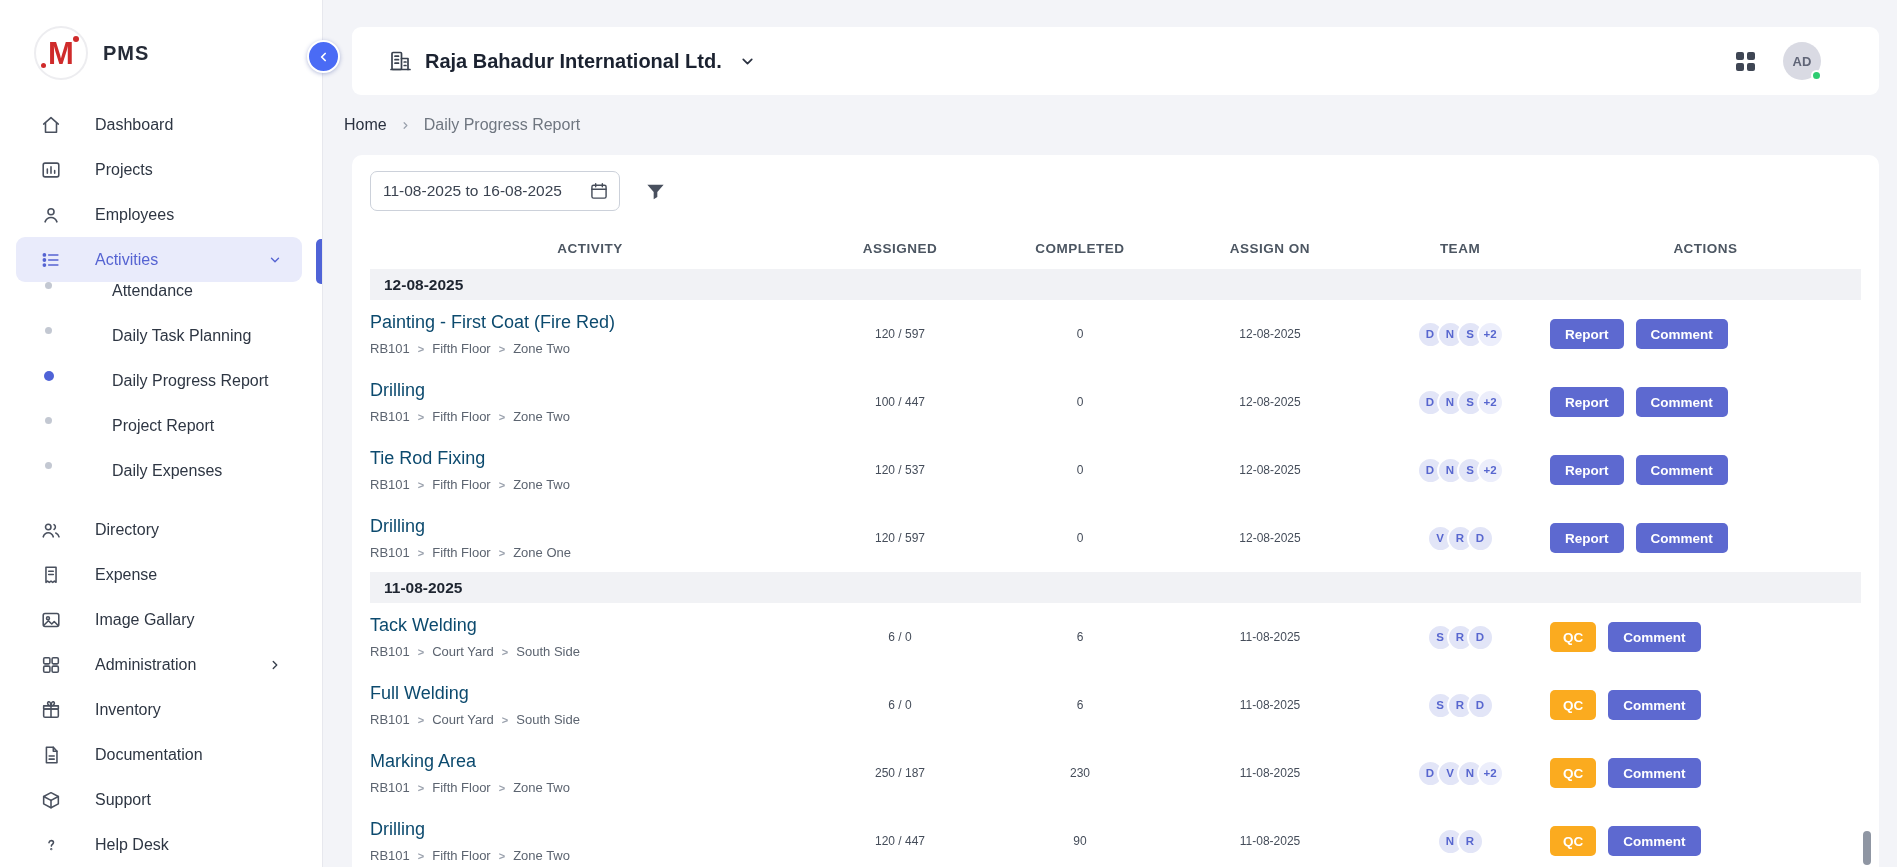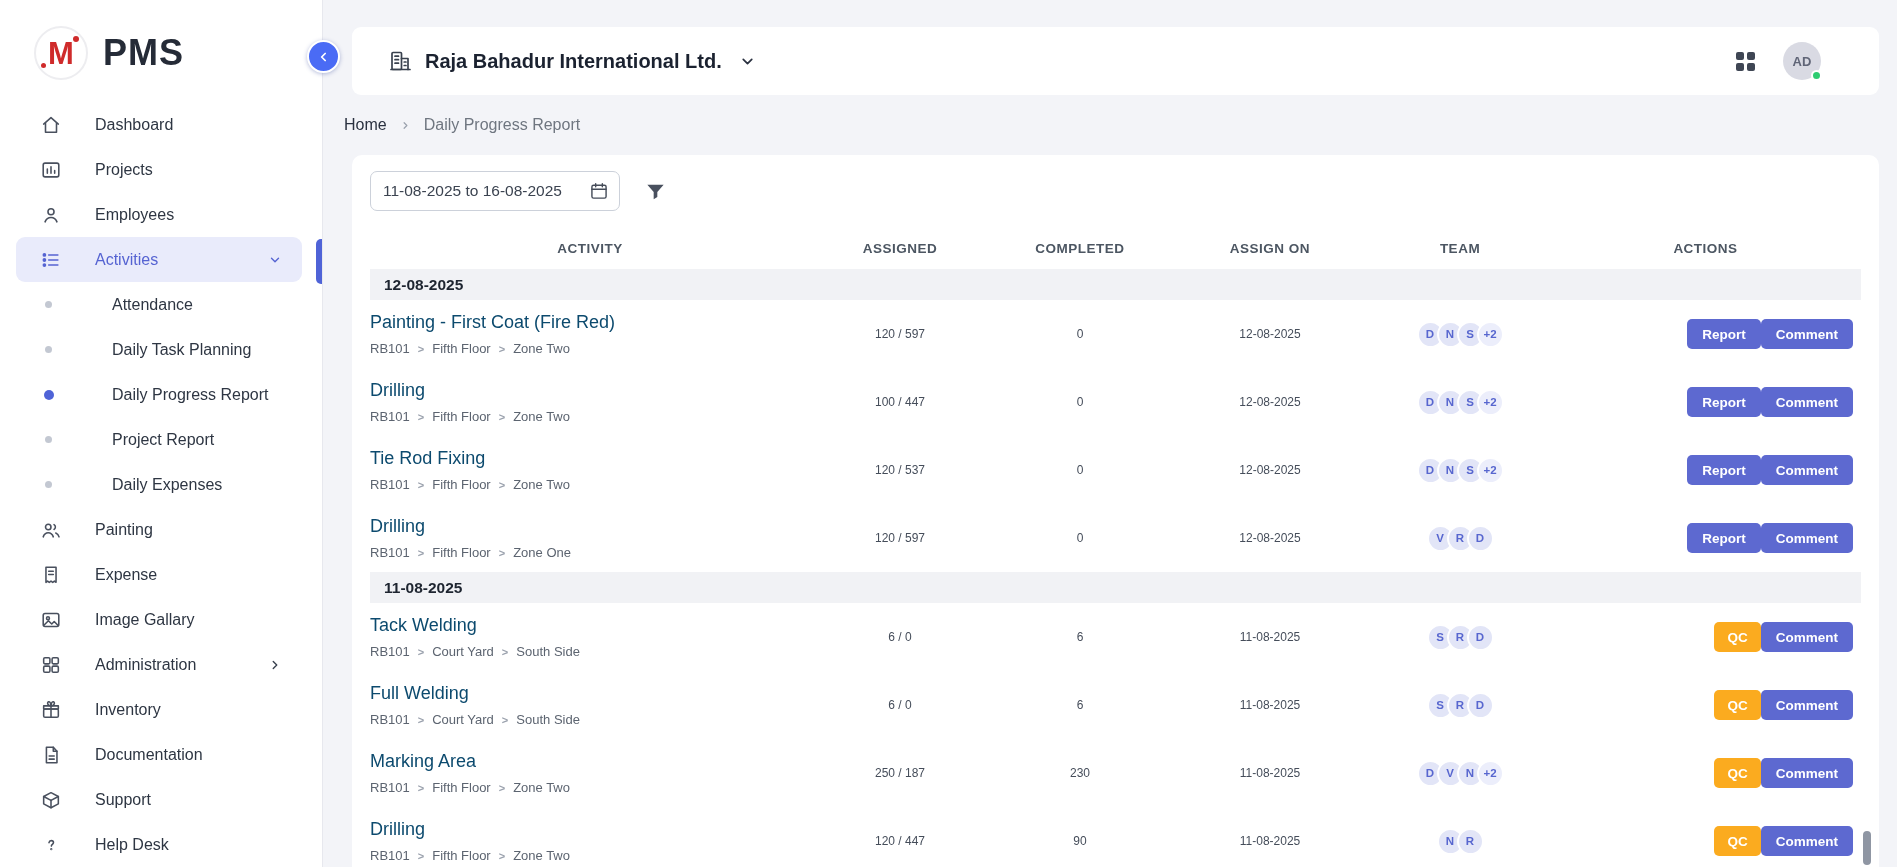--- a/index.html
+++ b/index.html
@@ -7,30 +7,30 @@
   body { font-family:"Liberation Sans", sans-serif; background:#f3f4f8; }
   .app { position:relative; width:1897px; height:867px; overflow:hidden; background:#f3f4f8; }
 
   
   .sidebar { position:absolute; left:0; top:0; bottom:0; width:323px; background:#fff; border-right:1px solid #e7e8ee; z-index:2; }
   .logo-row { display:flex; align-items:center; gap:15px; padding:26px 0 0 34px; }
   .logo-badge { position:relative; width:54px; height:54px; border:2px solid #ededf0; border-radius:50%; display:flex; align-items:center; justify-content:center; }
   .logo-m { font-size:31px; font-weight:800; color:#cf2b2b; line-height:1; }
   .logo-dot { position:absolute; top:8px; right:7px; width:6px; height:6px; border-radius:50%; background:#cf2b2b; }
   .logo-dot2 { position:absolute; bottom:10px; left:5px; width:5px; height:5px; border-radius:50%; background:#cf2b2b; }
-  .brand { font-size:36px; font-weight:800; color:#252b37; letter-spacing:1px; }
+  .brand { font-size:20px; font-weight:800; color:#252b37; letter-spacing:1px; }
   .nav { margin-top:22px; }
   .nav-item { height:45px; display:flex; align-items:center; margin:0 20px 0 16px; padding:0 20px 0 24px; border-radius:9px; cursor:pointer;gap:19px; }
   .nav-item .nicon { width:22px; height:22px; color:#49505e; display:flex; align-items:center; justify-content:center; flex:none; }
   .nav-item .nlabel { margin-left:14px; font-size:16px; color:#2e3643; white-space:nowrap; }
   .nav-item.active { background:#e9ebfb; }
   .nav-item.active .nicon, .nav-item.active .nlabel { color:#5563d2; }
   .nav-item .chev { margin-left:auto; color:#5563d2; display:flex; }
   .nav-item .chev.gray { color:#39414e; }
-  .subitem { height:45px; display:flex; align-items:center; padding-left:45px; cursor:pointer; }
+  .subitem { height:45px; display:flex; padding-left:45px; cursor:pointer; }
   .subitem .bullet { width:7px; height:7px; border-radius:50%; background:#c3c8d2; flex:none; }
   .subitem.active .bullet { width:10px; height:10px; margin:-1.5px; background:#4f63d7; }
   .subitem .slabel { margin-left:60px; font-size:16px; color:#2e3643; white-space:nowrap; }
   .active-indicator { position:absolute; right:0; top:239px; width:6px; height:45px; background:#4f63d7; border-radius:5px 0 0 5px; }
   .collapse-btn { position:absolute; left:307px; top:40px; width:33px; height:33px; border-radius:50%; background:#4a6bf5; border:2px solid #fff; color:#fff; z-index:6; display:flex; align-items:center; justify-content:center; cursor:pointer; box-shadow:0 1px 4px rgba(40,60,150,.35); }
 
   
   .main { position:absolute; left:324px; right:0; top:0; bottom:0; }
   .topbar { position:absolute; left:28px; top:27px; width:1527px; height:68px; background:#fff; border-radius:9px; display:flex; align-items:center; padding:0 58px 0 36px; }
   .company-sel { display:flex; align-items:center; gap:13px; cursor:pointer; }
@@ -62,21 +62,21 @@
   .trow { display:grid; grid-template-columns:440px 180px 180px 200px 180px 1fr; align-items:center; height:68px; }
   .cell.num { text-align:center; font-size:12px; color:#454d5a; }
   .activity-cell { padding-right:10px; align-self:center; }
   .a-name { font-size:18px; color:#0c4a6e; margin-bottom:8px; }
   .a-path { font-size:13px; color:#5c6470; display:flex; align-items:center; gap:8px; }
   .a-path .sep { color:#9aa1ad; font-size:11px; font-weight:700; }
   .team-cell { display:flex; justify-content:center; }
   .tavatar { width:27px; height:27px; border-radius:50%; background:#e2e5f7; color:#5766cf; font-size:11.5px; font-weight:700; display:flex; align-items:center; justify-content:center; border:2px solid #fff; margin-left:-7px; cursor:pointer; }
   .tavatar:first-child { margin-left:0; }
   .tavatar.more { background:#eceefb; }
-  .actions-cell { display:flex; justify-content:flex-end; gap:0; padding-right:8px; }
+  .actions-cell { display:flex; justify-content:flex-start; gap:12px; padding-right:8px; }
   .btn { height:30px; border:none; border-radius:5px; color:#fff; font-size:13.5px; font-weight:600; padding:0 15px; cursor:pointer; font-family:inherit; }
   .btn.report, .btn.comment { background:#5d69d0; }
   .btn.qc { background:#fbab1f; padding:0 13px; }
 
   .scroll-thumb { position:absolute; right:26px; bottom:2px; width:8px; height:34px; background:#8f96a3; border-radius:4px; z-index:4; }
   svg { display:block; }
 </style>
 </head>
 <body>
 
@@ -162,21 +162,21 @@
 
       <div class="nav-item">
         <span class="nicon">
             <svg width="22" height="22" viewBox="0 0 24 24" fill="none" stroke="currentColor" stroke-width="1.7" stroke-linecap="round" stroke-linejoin="round">
               <circle cx="9" cy="8.8" r="3"></circle>
               <path d="M3.5 19.5c1-2.9 3.2-4.4 5.5-4.4s4.5 1.5 5.5 4.4"></path>
               <path d="M15.3 6.2a3 3 0 0 1 0 5.2"></path>
               <path d="M17.2 15.3c1.8.7 3 2.1 3.6 4.2"></path>
             </svg>
           </span>
-        <span class="nlabel">Painting</span>
+        <span class="nlabel">Directory</span>
       </div>
       <div class="nav-item">
         <span class="nicon">
             <svg width="22" height="22" viewBox="0 0 24 24" fill="none" stroke="currentColor" stroke-width="1.7" stroke-linecap="round" stroke-linejoin="round">
               <path d="M6.5 3.5h11V20l-1.8-1.3L13.9 20l-1.9-1.3L10.1 20l-1.8-1.3L6.5 20z"></path>
               <path d="M9.5 8h5M9.5 11.5h5"></path>
             </svg>
           </span>
         <span class="nlabel">Expense</span>
       </div>

